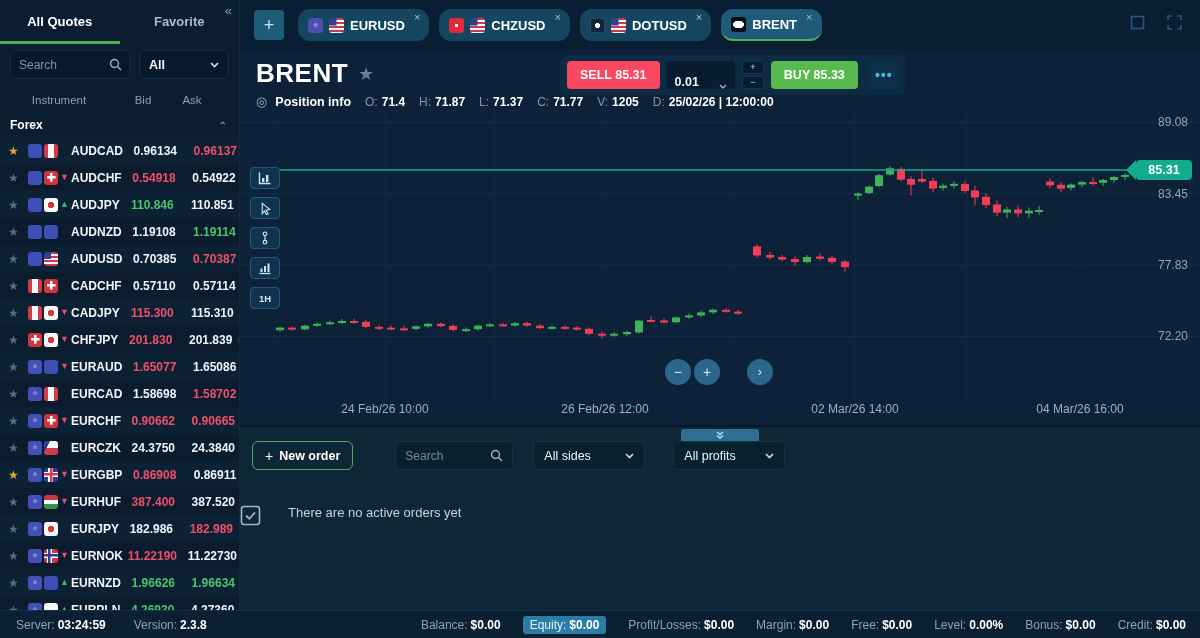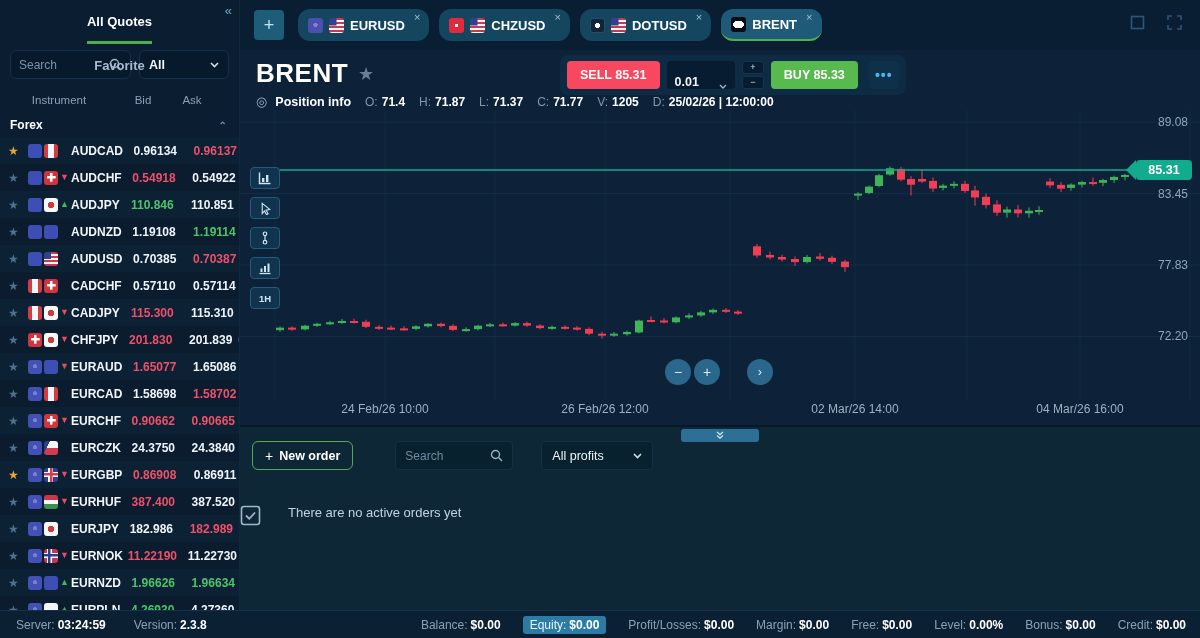--- a/index.html
+++ b/index.html
@@ -4,21 +4,21 @@
 <style>
   * { margin:0; padding:0; box-sizing:border-box; }
   html,body { width:1200px; height:638px; overflow:hidden; background:#0a1e33;
     font-family:"Liberation Sans", sans-serif; color:#e8eef5; }
   .app { width:1200px; height:638px; display:flex; flex-direction:column; }
   .top-region { display:flex; height:610px; }
 
   
   .sidebar { width:240px; height:610px; background:#0a1d31; border-right:1px solid #10293f;
     position:relative; flex-shrink:0; overflow:hidden; }
-  .sb-tabs { display:flex; height:44px; align-items:center; position:relative;flex-direction:column; }
+  .sb-tabs { display:flex; height:44px; align-items:center; position:relative; }
   .sb-tab { flex:1; text-align:center; font-size:13px; font-weight:bold; color:#a9bccd;
     height:44px; line-height:44px; cursor:pointer; border-bottom:3px solid transparent; }
   .sb-tab.active { color:#ffffff; border-bottom:3px solid #4caf50; }
   .sb-collapse { position:absolute; top:3px; right:7px; color:#6fa7c9; font-size:13px; cursor:pointer; }
   .sb-search-row { display:flex; gap:8px; padding:6px 10px 8px 10px; }
   .sb-search { flex:1; background:#071a2c; border:1px solid #12304a; border-radius:6px;
     height:29px; display:flex; align-items:center; padding:0 8px; }
   .sb-search input { background:transparent; border:none; outline:none; color:#dce8f2;
     font-size:12px; width:90px; font-family:"Liberation Sans", sans-serif; }
   .sb-search input::placeholder { color:#7d93a8; }
@@ -729,20 +729,26 @@
             <span>New order</span>
           </button>
           <div class="o-search">
             <input type="text" placeholder="Search" style="">
             <svg width="13" height="13" viewBox="0 0 13 13">
               <circle cx="5.5" cy="5.5" r="4" fill="none" stroke="#9db3c6" stroke-width="1.4"></circle>
               <line x1="8.6" y1="8.6" x2="12" y2="12" stroke="#9db3c6" stroke-width="1.4"></line>
             </svg>
           </div>
           <div class="o-select">
+            <span>All sides</span>
+            <svg width="9" height="6" viewBox="0 0 9 6">
+              <polyline points="1,1 4.5,4.5 8,1" fill="none" stroke="#cfe0ee" stroke-width="1.6"></polyline>
+            </svg>
+          </div>
+          <div class="o-select">
             <span>All profits</span>
             <svg width="9" height="6" viewBox="0 0 9 6">
               <polyline points="1,1 4.5,4.5 8,1" fill="none" stroke="#cfe0ee" stroke-width="1.6"></polyline>
             </svg>
           </div>
         </div>
         <div class="empty-state">
           <span class="chk">
             <svg width="21" height="21" viewBox="0 0 21 21">
               <rect x="1.5" y="1.5" width="18" height="18" rx="2.5" fill="none" stroke="currentColor" stroke-width="1.6"></rect>

